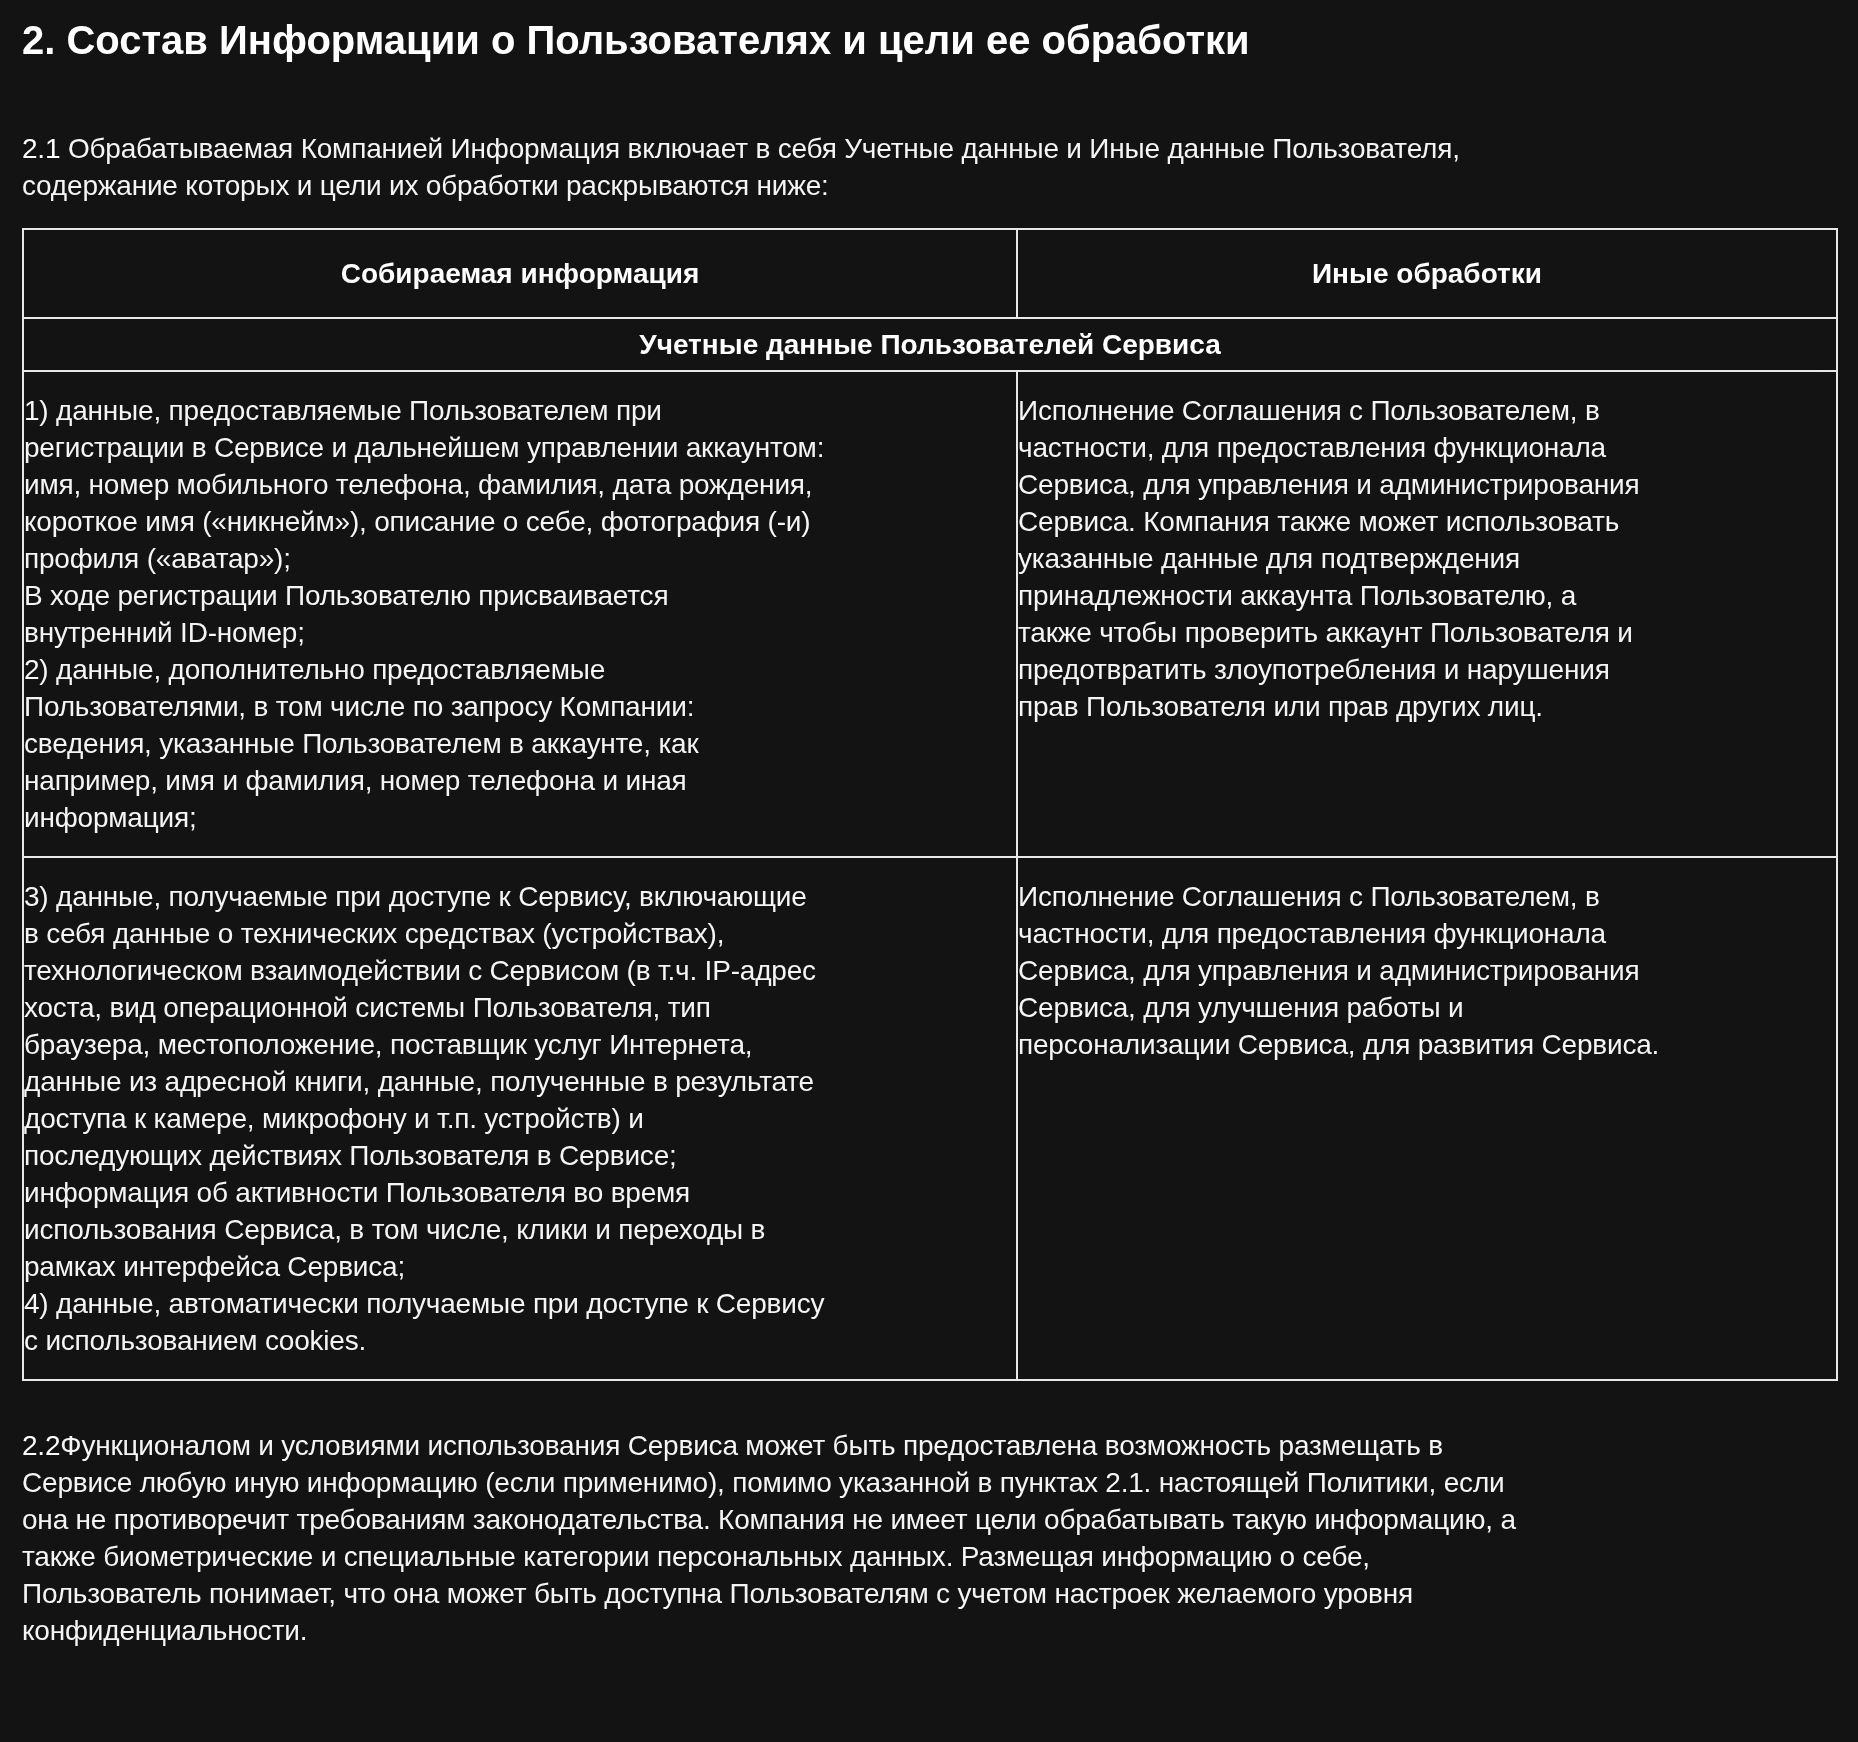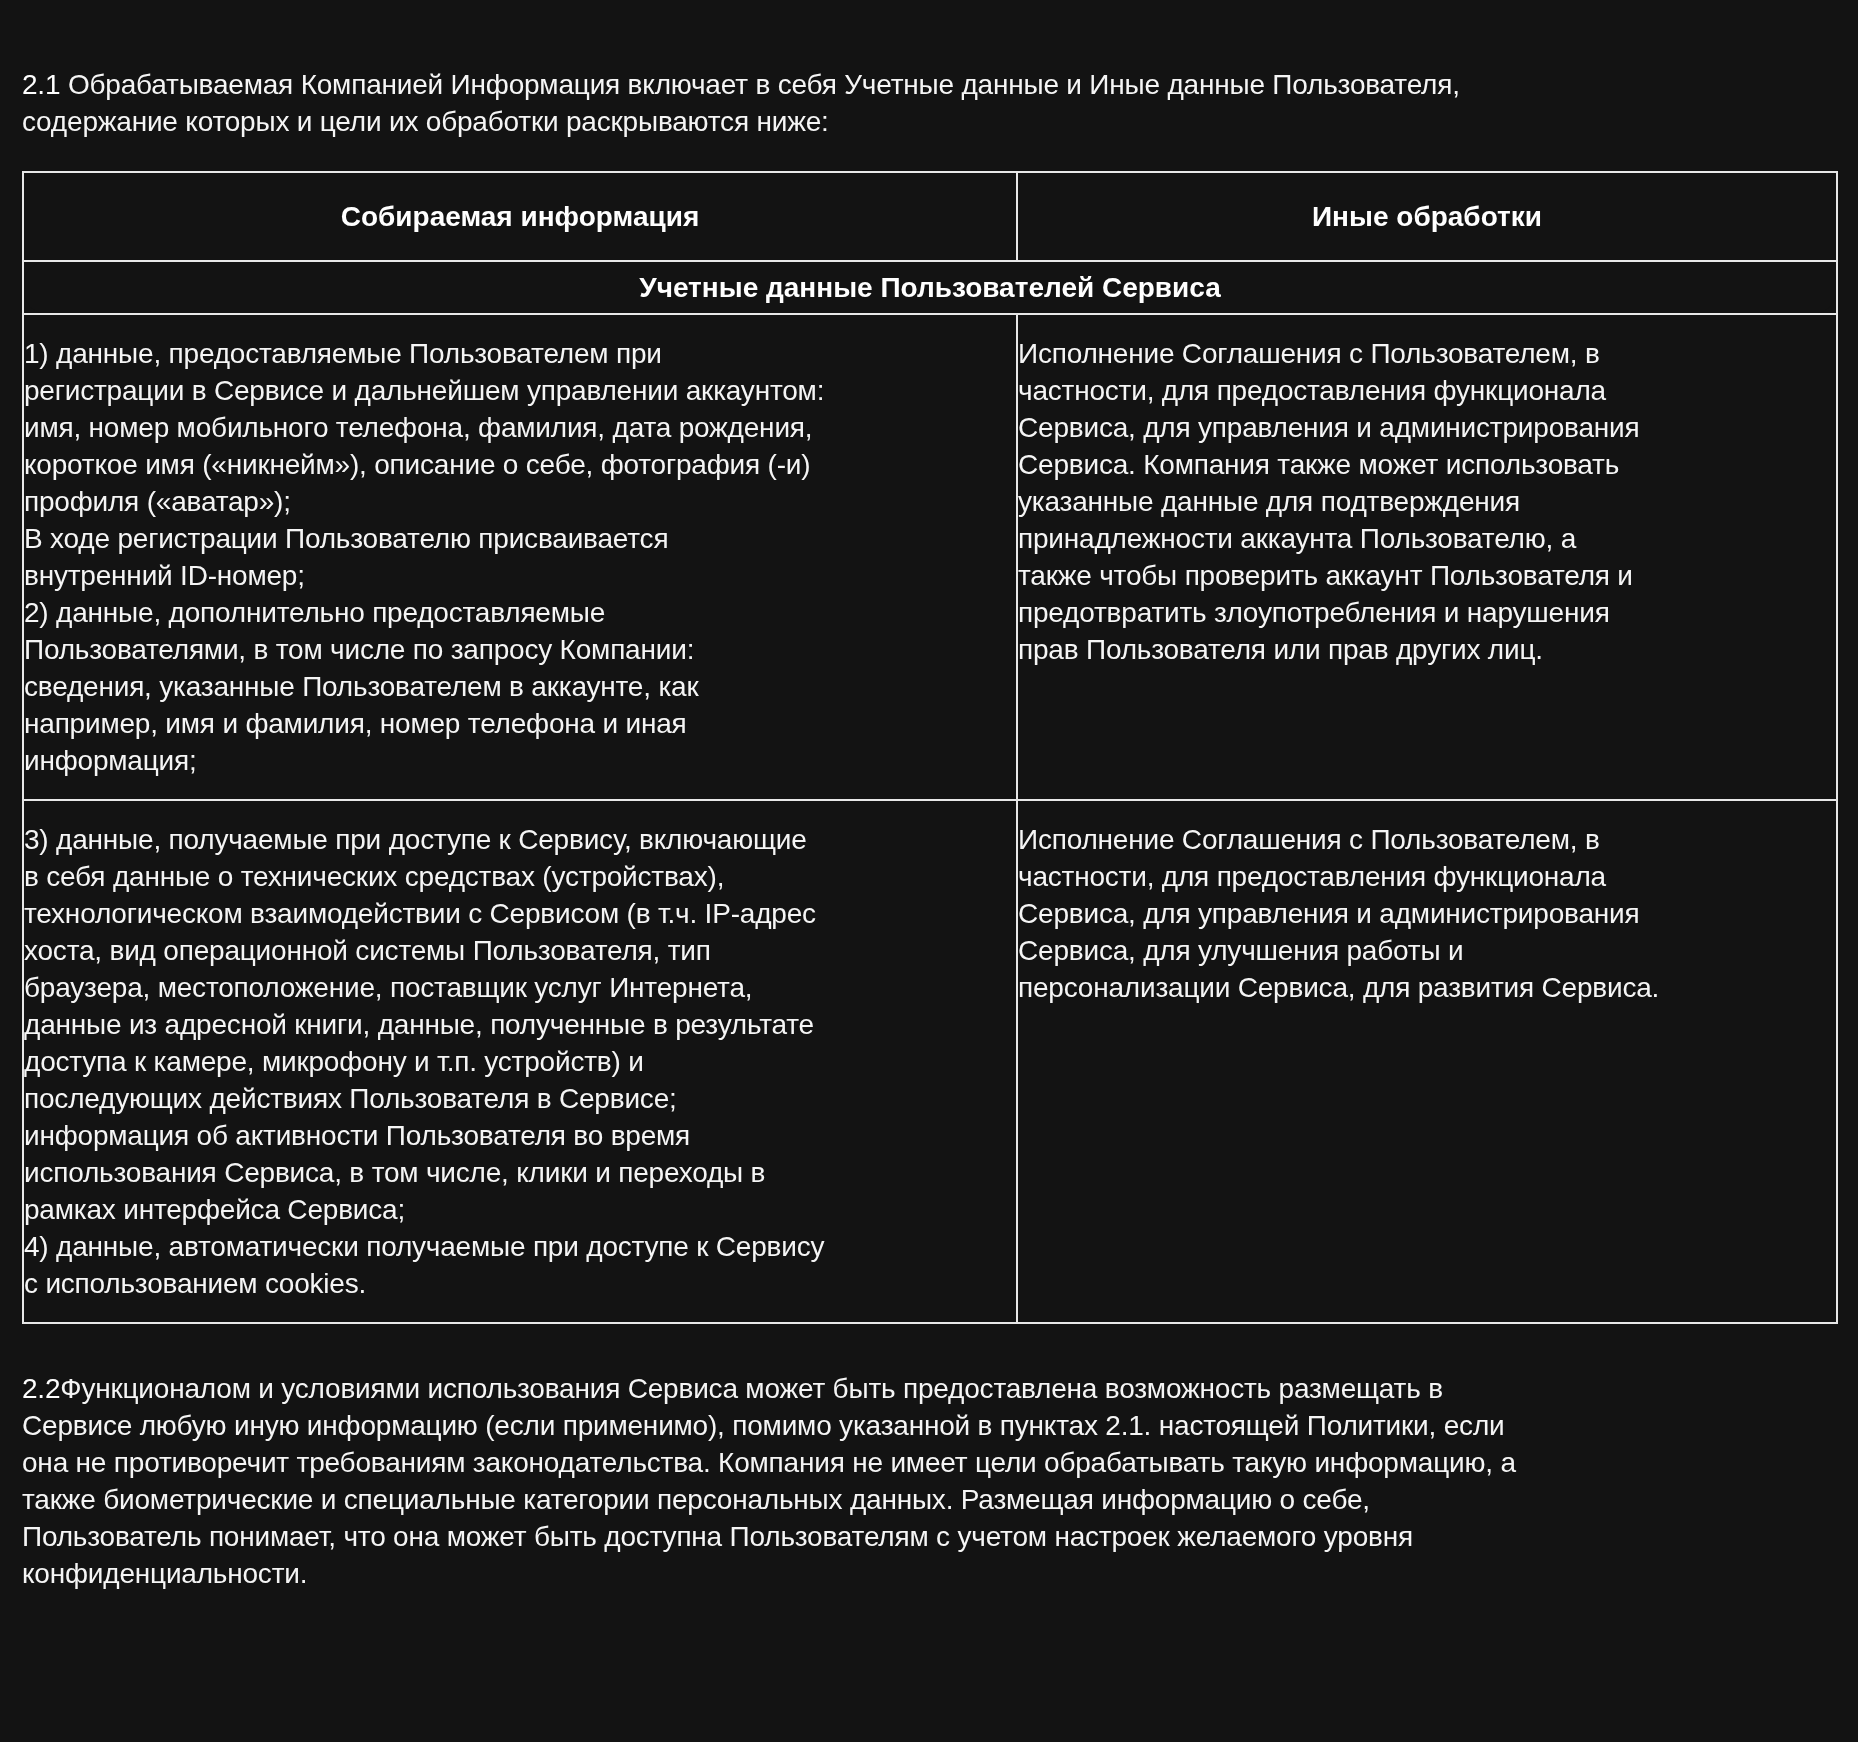--- a/index.html
+++ b/index.html
@@ -36,21 +36,21 @@
     letter-spacing: -0.2px;
   }
   .para .clause-num { font-weight: normal; color: var(--heading); }
   .intro { margin: 66px 0 0 0; }
   .outro { margin: 46px 0 0 0; }
 
   .info-table {
     border-collapse: collapse;
     table-layout: fixed;
     width: 1814px;
-    margin-top: 31px;
+    margin-top: 24px;
   }
   .info-table col.col-collected { width: 994px; }
   .info-table col.col-purpose  { width: 820px; }
   .info-table th,
   .info-table td {
     border: 2px solid var(--border);
     background: var(--bg);
   }
   .info-table th {
     font-size: 28px;
@@ -80,20 +80,21 @@
     white-space: pre-line;
     letter-spacing: -0.2px;
     overflow-wrap: break-word;
   }
 </style>
 </head>
 <body>
 
 <main class="doc">
 
+  <h1 class="title">2. Состав Информации о Пользователях и цели ее обработки</h1>
 
   <p class="para intro"><strong class="clause-num">2.1</strong><span> Обрабатываемая Компанией Информация включает в себя Учетные данные и Иные данные Пользователя,
 содержание которых и цели их обработки раскрываются ниже:</span></p>
 
   <table class="info-table">
     <colgroup>
       <col class="col-collected">
       <col class="col-purpose">
     </colgroup>
     <thead>

